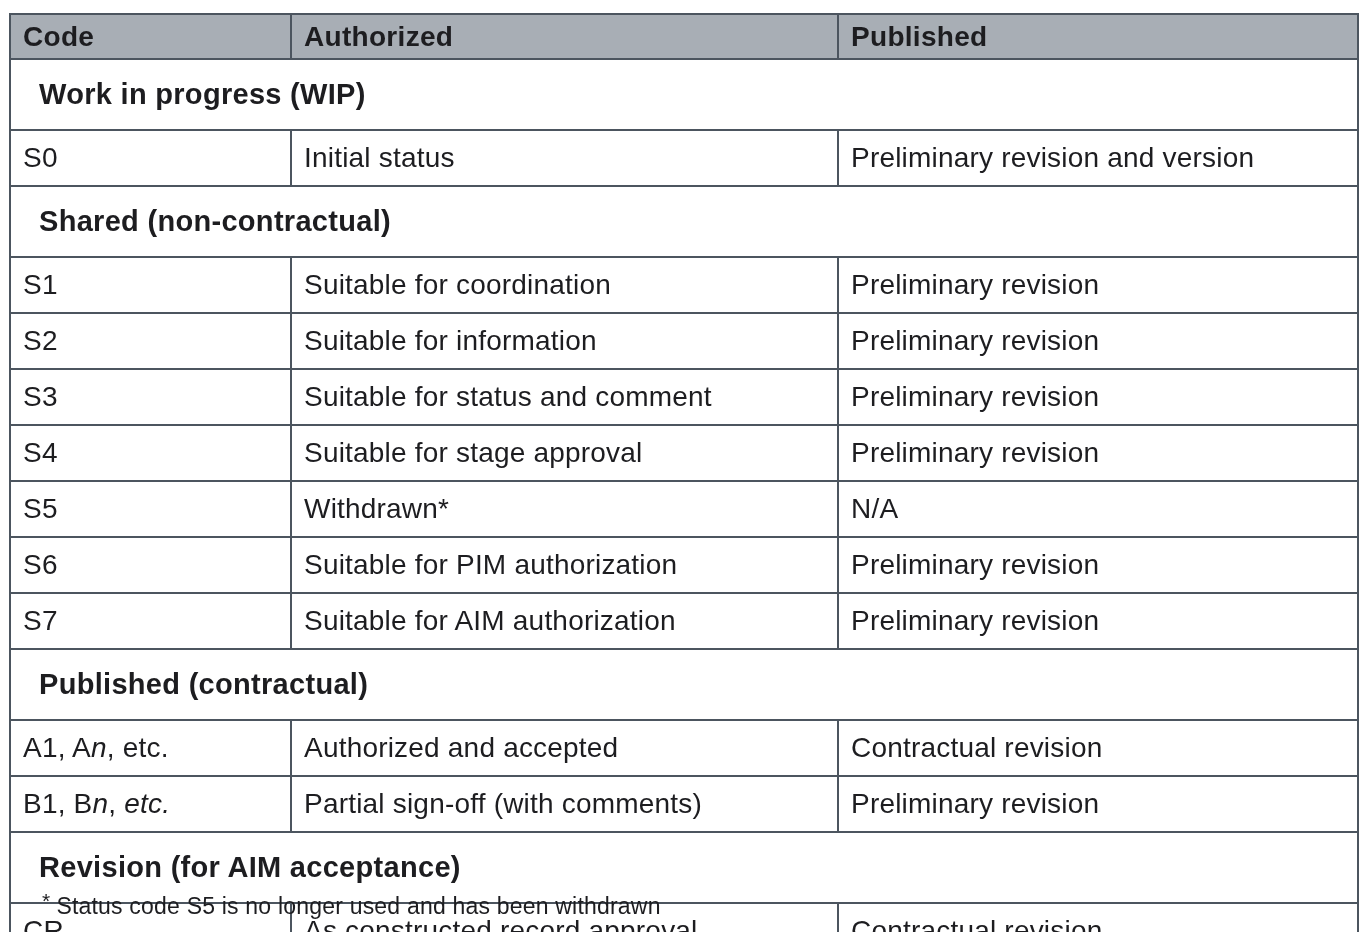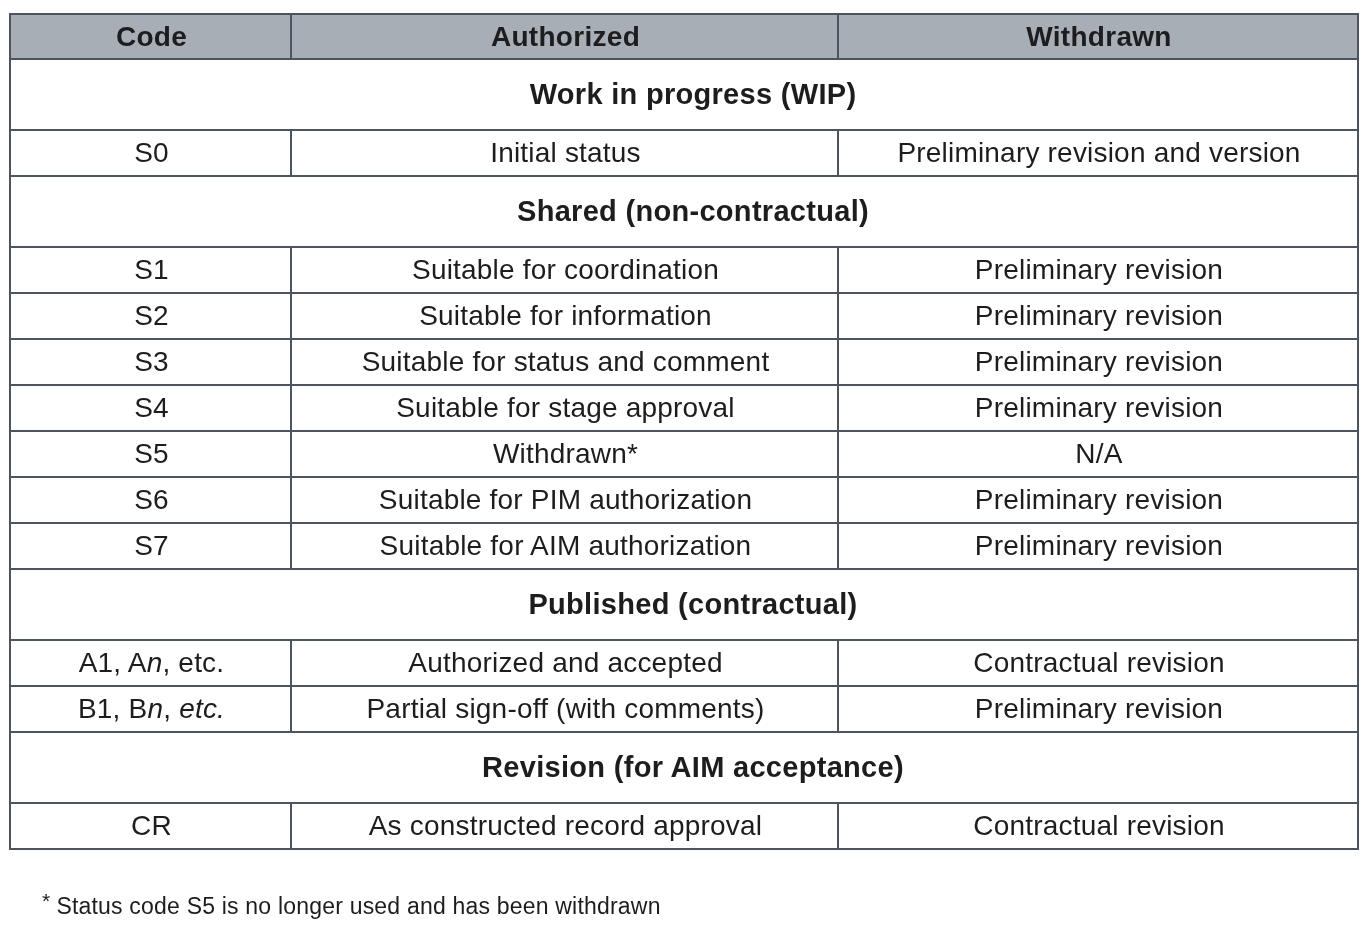--- a/index.html
+++ b/index.html
@@ -28,21 +28,21 @@
     position: absolute;
     left: 9px;
     top: 13px;
     width: 1348px;
     border-collapse: collapse;
     table-layout: fixed;
   }
   table.status-table th,
   table.status-table td {
     border: 2px solid var(--border);
-    text-align: center;
+    text-align: left;
     vertical-align: middle;
     overflow: hidden;
     white-space: nowrap;
   }
   table.status-table thead th {
     background: var(--header-bg);
     font-weight: bold;
     font-size: 28px;
     letter-spacing: 0.3px;
     height: 45px;
@@ -51,21 +51,21 @@
   tr.section-row td {
     font-weight: bold;
     font-size: 29px;
     letter-spacing: 0.3px;
     height: 71px;
     padding: 0 10px 0 28px;
   }
   tr.data-row td {
     font-size: 28px;
     letter-spacing: 0.2px;
-    height: 46px;
+    height: 56px;
     padding: 0 10px 0 12px;
   }
   .it { font-style: italic; }
   .footnote {
     position: absolute;
     left: 10px;
     top: 889px;
     font-size: 23px;
     letter-spacing: 0.2px;
     color: var(--text);
@@ -86,21 +86,21 @@
   <table class="status-table">
     <colgroup>
       <col style="width:281px">
       <col style="width:547px">
       <col style="width:520px">
     </colgroup>
     <thead>
       <tr>
         <th>Code</th>
         <th>Authorized</th>
-        <th>Withdrawn</th>
+        <th>Published</th>
       </tr>
     </thead>
     <tbody id="table-body">
         <tr class="section-row">
           <td colspan="3">Work in progress (WIP)</td>
         </tr>
         <tr class="data-row">
           <td><span>S0</span></td>
           <td>Initial status</td>
           <td>Preliminary revision and version</td>

